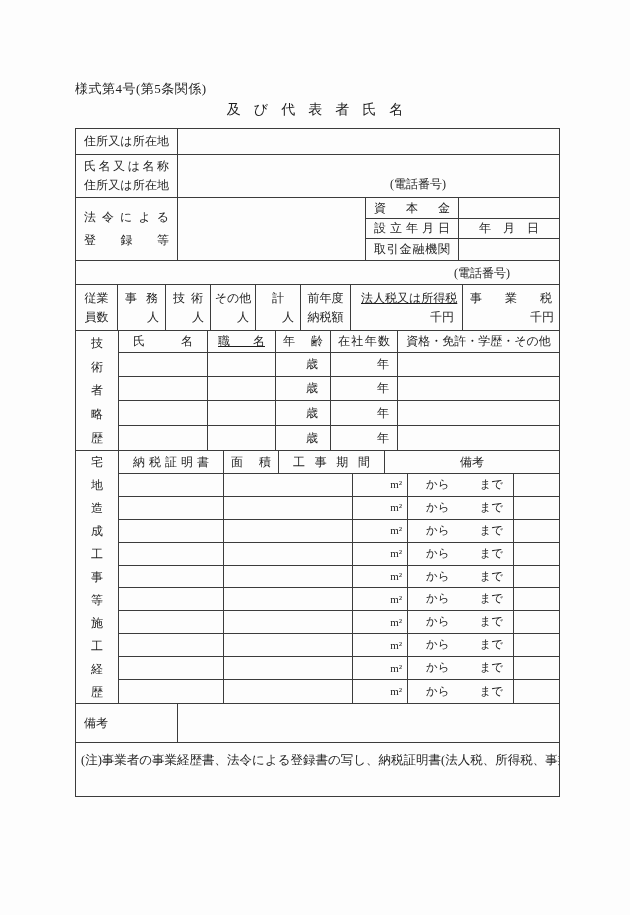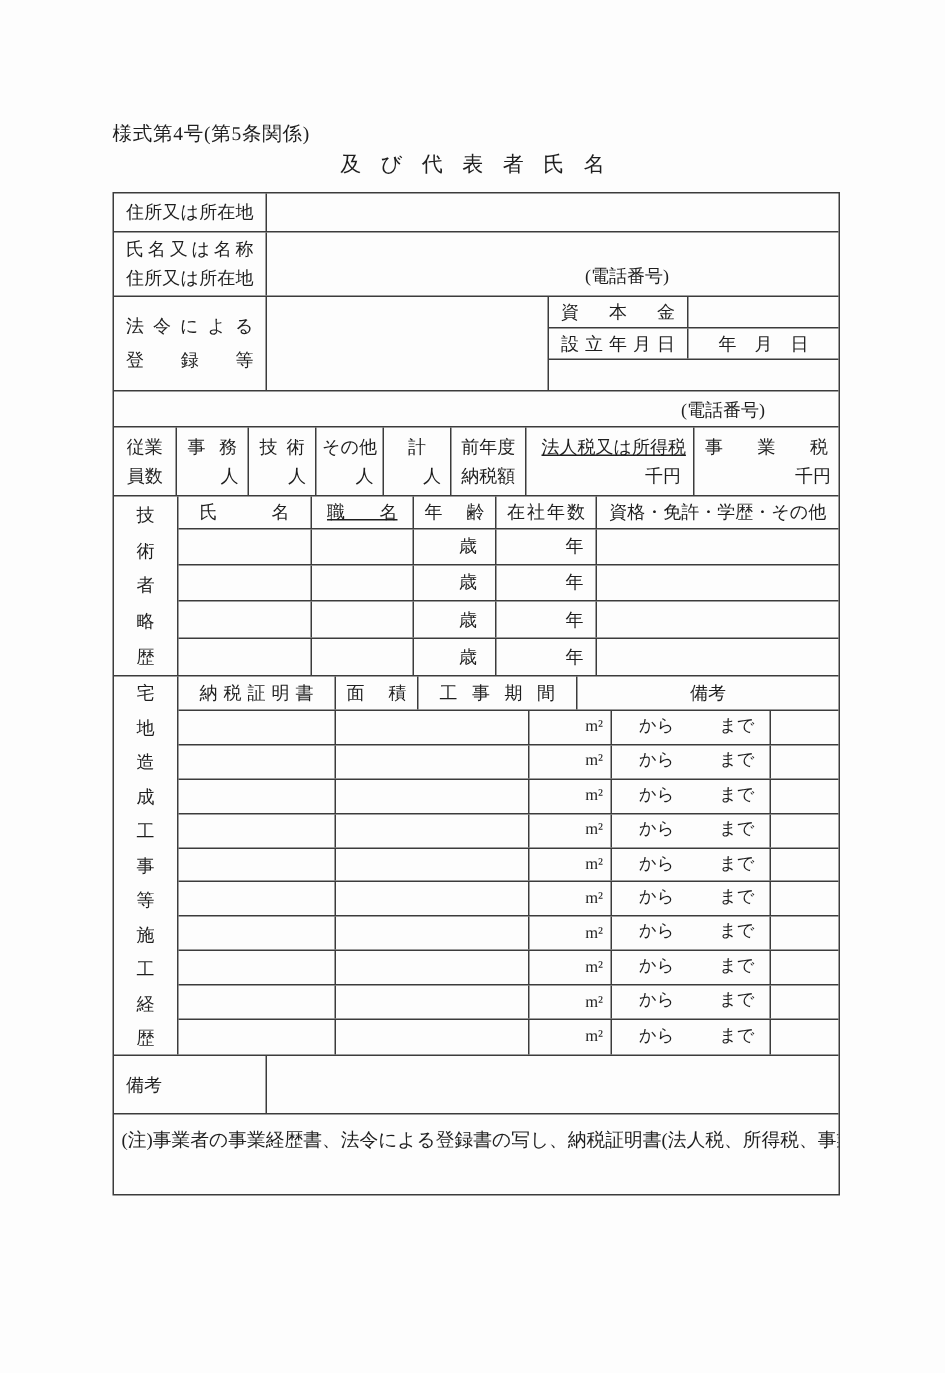--- a/index.html
+++ b/index.html
@@ -82,20 +82,26 @@
           <div class="cell last flex1"></div>
         </div>
         <div class="srow" style="height:21px">
           <div class="cell" style="width:93px">
             <span class="ln jl">設立年月日</span>
           </div>
           <div class="cell last flex1">
             <span class="ln ctr">年　月　日</span>
           </div>
         </div>
+        <div class="srow noborder" style="height:21px">
+          <div class="cell" style="width:93px">
+            <span class="ln jl">取引金融機関</span>
+          </div>
+          <div class="cell last flex1"></div>
+        </div>
       </div>
     </div>
 
     <div class="trow" style="height:24px">
       <div class="cell last flex1 hrow rel">
         <span class="phone-abs" style="left:378px;top:3px">(電話番号)</span>
       </div>
     </div>
 
     <div class="trow" style="height:46px">

